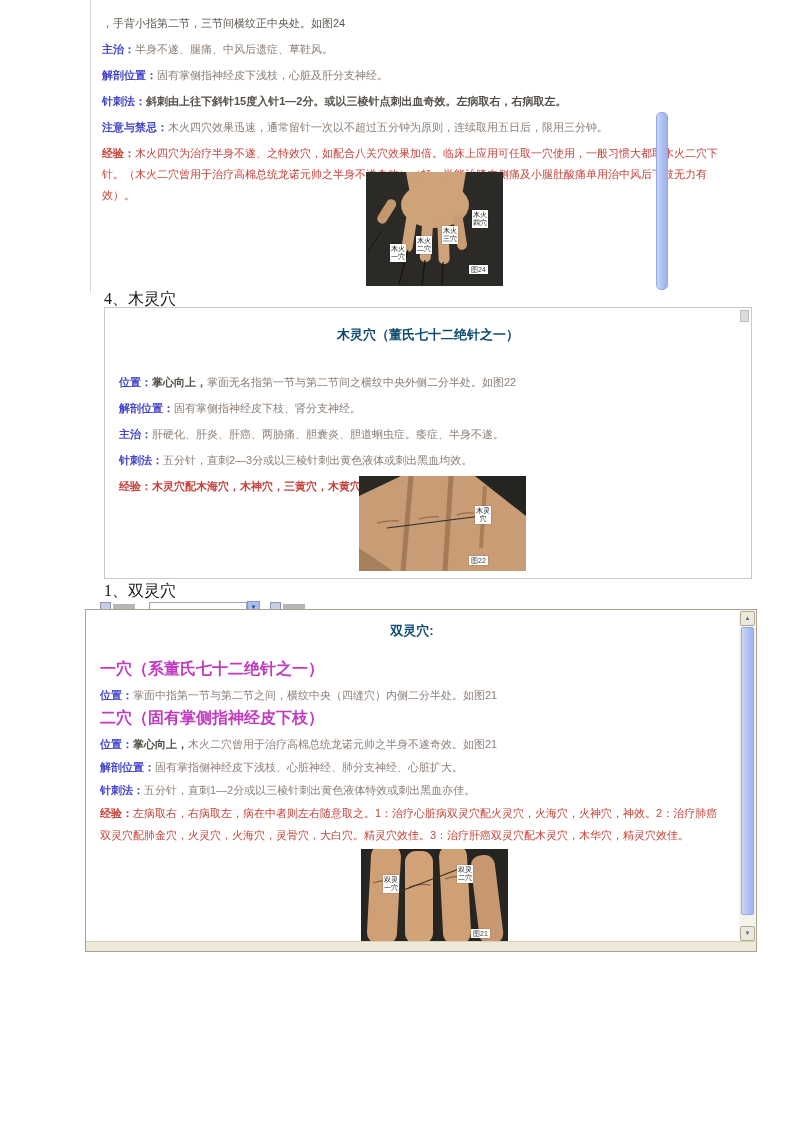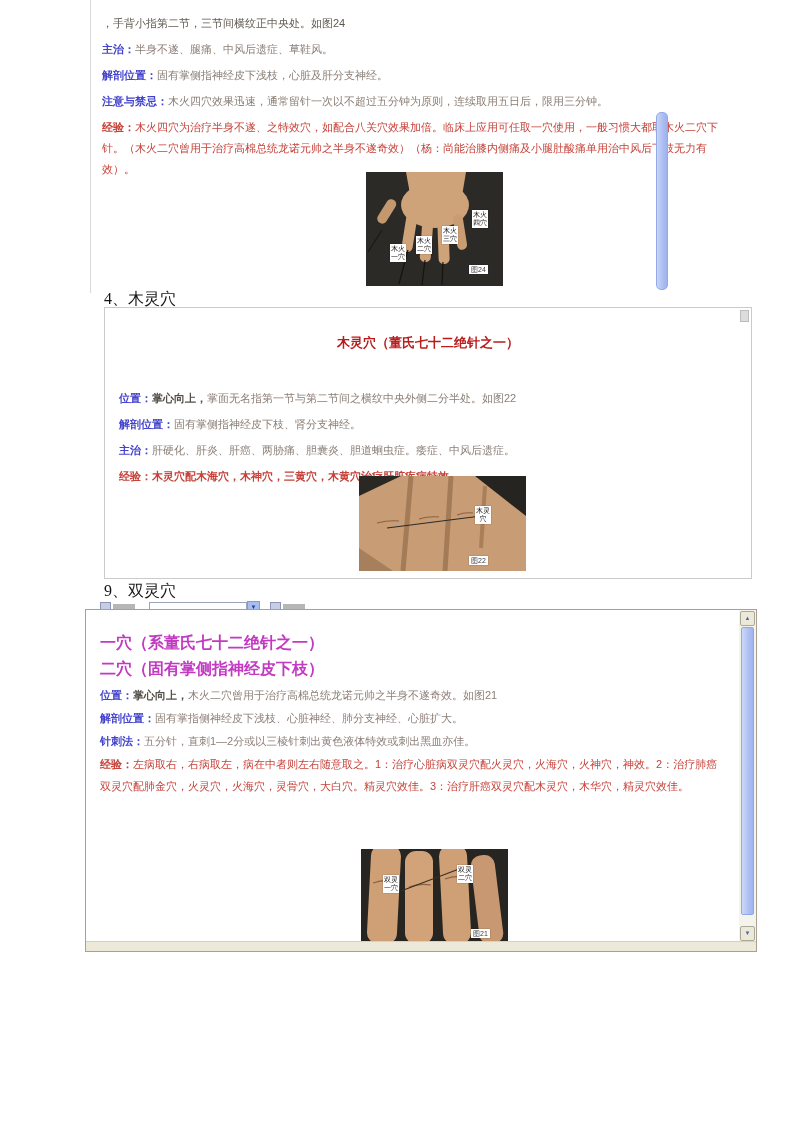--- a/index.html
+++ b/index.html
@@ -5,21 +5,21 @@
   html,body{margin:0;padding:0;background:#fff;}
   .page{position:relative;width:793px;height:1122px;background:#ffffff;overflow:hidden;
         font-family:"Liberation Sans",sans-serif;}
   
   .ln{margin:0 0 5px 0;font-size:11px;line-height:21px;color:#8a7e75;}
   .lbl{color:#4343cd;font-weight:bold;}
   .dark{color:#5f5951;}
   .bold-dark{color:#55504a;font-weight:bold;}
   .red{color:#c6423a;}
   .redb{color:#c6423a;font-weight:bold;}
-  .sec-title{font-size:13px;font-weight:bold;color:#b91c1c;text-align:center;margin:12px;}
+  .sec-title{font-size:13px;font-weight:bold;color:#0c4a6e;text-align:center;margin:4px;}
   .magenta{color:#c23ac2;font-weight:bold;font-size:16px;margin:0 0 5px 0;line-height:21px;}
   .doc-h{position:absolute;font-family:"Liberation Serif",serif;font-size:16px;color:#141414;}
   
   .sec1{position:absolute;left:90px;top:0;width:656px;height:293px;border-left:1px solid #d9d9d9;
         padding:0;background:#fff;}
   .sec1-inner{padding:13px 10px 0 11px;}
   .float-thumb{position:absolute;left:656px;top:112px;width:10px;height:176px;border-radius:5px;
         background:linear-gradient(90deg,#c9d5f8,#aebff2 55%,#9db1ee);border:1px solid #93a9ec;}
   
   .photo{position:absolute;overflow:hidden;}
@@ -60,20 +60,21 @@
 </head>
 <body>
 
 <div class="page">
 
   <div class="sec1">
     <div class="sec1-inner">
       <p class="ln"><span class="dark">，手背小指第二节，三节间横纹正中央处。如图24</span></p>
       <p class="ln"><span class="lbl">主治：</span><span>半身不遂、腿痛、中风后遗症、草鞋风。</span></p>
       <p class="ln"><span class="lbl">解剖位置：</span><span>固有掌侧指神经皮下浅枝，心脏及肝分支神经。</span></p>
+      <p class="ln"><span class="lbl">针刺法：</span><span class="bold-dark">斜刺由上往下斜针15度入针1—2分。或以三棱针点刺出血奇效。左病取右，右病取左。</span></p>
       <p class="ln"><span class="lbl">注意与禁忌：</span><span>木火四穴效果迅速，通常留针一次以不超过五分钟为原则，连续取用五日后，限用三分钟。</span></p>
       <p class="ln red"><span class="redb">经验：</span><span class="red">木火四穴为治疗半身不遂、之特效穴，如配合八关穴效果加倍。临床上应用可任取一穴使用，一般习惯大都取木火二穴下针。（木火二穴曾用于治疗高棉总统龙诺元帅之半身不遂奇效）（杨：尚能治膝内侧痛及小腿肚酸痛单用治中风后下肢无力有效）。</span></p>
     </div>
 
     <div class="photo" style="left:275px;top:172px;width:137px;height:114px;">
       <svg width="137" height="114" viewBox="0 0 137 114">
         <rect width="137" height="114" fill="#2b2a27"></rect>
         <path d="M40,0 L100,0 L96,24 L44,22 Z" fill="#cfa379"></path>
         <ellipse cx="69" cy="33" rx="34" ry="23" fill="#cfa379"></ellipse>
         <rect x="38" y="42" width="11" height="38" rx="5" fill="#cfa379" transform="rotate(9 43 60)"></rect>
@@ -98,21 +99,22 @@
 
   <div class="doc-h" style="left:104px;top:289px;">4、木灵穴</div>
 
   <div class="box2">
     <div class="scroll-remnant"></div>
     <div class="box2-inner">
       <p class="sec-title">木灵穴（董氏七十二绝针之一）</p>
       <div class="sp"></div>
       <p class="ln"><span class="lbl">位置：</span><span class="bold-dark">掌心向上，</span><span>掌面无名指第一节与第二节间之横纹中央外侧二分半处。如图22</span></p>
       <p class="ln"><span class="lbl">解剖位置：</span><span>固有掌侧指神经皮下枝、肾分支神经。</span></p>
-      <p class="ln"><span class="lbl">主治：</span><span>肝硬化、肝炎、肝癌、两胁痛、胆囊炎、胆道蛔虫症。痿症、中风后遗症。</span></p>
+      <p class="ln"><span class="lbl">主治：</span><span>肝硬化、肝炎、肝癌、两胁痛、胆囊炎、胆道蛔虫症。痿症、半身不遂。</span></p>
+      <p class="ln"><span class="lbl">针刺法：</span><span>五分针，直刺2—3分或以三棱针刺出黄色液体或刺出黑血均效。</span></p>
       <p class="ln"><span class="redb">经验：</span><span class="redb">木灵穴配木海穴，木神穴，三黄穴，木黄穴治疗肝脏疾病特效。</span></p>
     </div>
 
     <div class="photo" style="left:254px;top:168px;width:167px;height:95px;">
       <svg width="167" height="95" viewBox="0 0 167 95">
         <rect width="167" height="95" fill="#c89c74"></rect>
         <path d="M116,0 L167,0 L167,40 Z" fill="#262420"></path>
         <path d="M0,0 L42,0 L0,20 Z" fill="#2a2823"></path>
         <path d="M0,72 L0,95 L34,95 Z" fill="#8a6848" opacity="0.55"></path>
         <line x1="52" y1="0" x2="44" y2="95" stroke="#9c7450" stroke-width="5" opacity="0.8"></line>
@@ -121,30 +123,32 @@
         <path d="M18,47 Q30,44 40,45" stroke="#8a6244" stroke-width="1.2" fill="none"></path>
         <path d="M60,43 Q70,40 80,41" stroke="#8a6244" stroke-width="1.2" fill="none"></path>
         <path d="M98,39 Q106,36 114,37" stroke="#8a6244" stroke-width="1.2" fill="none"></path>
         <line x1="28" y1="52" x2="122" y2="40" stroke="#2c2c2c" stroke-width="1.2"></line>
       </svg>
       <div class="img-label" style="left:116px;top:30px;">木灵穴</div>
       <div class="img-tag" style="left:110px;top:80px;">图22</div>
     </div>
   </div>
 
-  <div class="doc-h" style="left:104px;top:581px;">9、双灵穴</div>
+  <div class="doc-h" style="left:104px;top:581px;">1、双灵穴</div>
 
   <div class="toolbar-frag">
     <span class="tb-icon"></span><span class="tb-bar"></span><span class="tb-input"></span><span class="tb-drop">▼</span><span class="tb-icon tb-right"></span><span class="tb-bar"></span>
   </div>
 
   <div class="box3">
     <div class="box3-content">
+      <p class="sec-title">双灵穴:</p>
       <div style="height:14px;"></div>
       <p class="magenta">一穴（系董氏七十二绝针之一）</p>
+      <p class="ln"><span class="lbl">位置：</span><span>掌面中指第一节与第二节之间，横纹中央（四缝穴）内侧二分半处。如图21</span></p>
       <p class="magenta">二穴（固有掌侧指神经皮下枝）</p>
       <p class="ln"><span class="lbl">位置：</span><span class="bold-dark">掌心向上，</span><span>木火二穴曾用于治疗高棉总统龙诺元帅之半身不遂奇效。如图21</span></p>
       <p class="ln"><span class="lbl">解剖位置：</span><span>固有掌指侧神经皮下浅枝、心脏神经、肺分支神经、心脏扩大。</span></p>
       <p class="ln"><span class="lbl">针刺法：</span><span>五分针，直刺1—2分或以三棱针刺出黄色液体特效或刺出黑血亦佳。</span></p>
       <p class="ln red"><span class="redb">经验：</span><span class="red">左病取右，右病取左，病在中者则左右随意取之。1：治疗心脏病双灵穴配火灵穴，火海穴，火神穴，神效。2：治疗肺癌双灵穴配肺金穴，火灵穴，火海穴，灵骨穴，大白穴。精灵穴效佳。3：治疗肝癌双灵穴配木灵穴，木华穴，精灵穴效佳。</span></p>
     </div>
 
     <div class="photo" style="left:275px;top:239px;width:147px;height:95px;">
       <svg width="147" height="95" viewBox="0 0 147 95">
         <rect width="147" height="95" fill="#262521"></rect>

